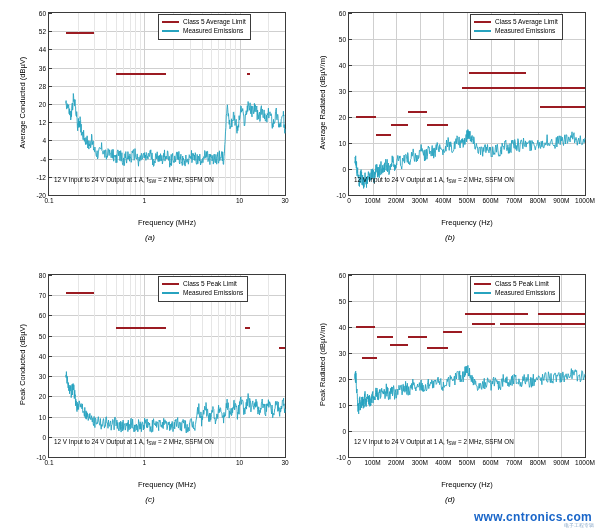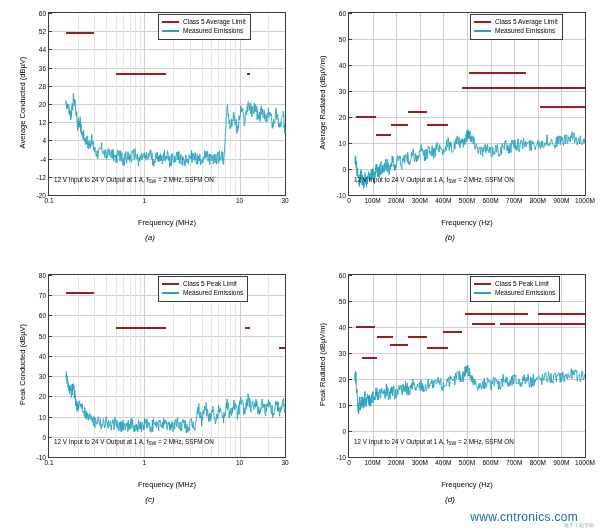--- a/index.html
+++ b/index.html
@@ -16,21 +16,21 @@
   .ylabel{position:absolute;font-size:7.5px;color:#000;transform-origin:50% 50%;white-space:nowrap;}
   .xlabel{position:absolute;font-size:7.5px;color:#000;white-space:nowrap;text-align:center;}
   .caption{position:absolute;font-size:8px;color:#000;font-style:italic;}
   .legend{position:absolute;border:1px solid #3b3b3b;background:#fff;padding:3px 4px 3px 3px;font-size:6.5px;line-height:1.35;z-index:6;}
   .legend .row{display:flex;align-items:center;white-space:nowrap;}
   .legend .sw{display:inline-block;width:17px;height:0;border-top:2px solid #9b1b22;margin-right:4px;}
   .legend .sw.cyan{border-top:2px solid #27a3bf;}
   .annot{position:absolute;font-size:6.3px;color:#000;white-space:nowrap;z-index:6;}
   .limitseg{position:absolute;background:#9b1b22;height:2px;z-index:4;}
   svg.trace{position:absolute;left:0;top:0;overflow:visible;z-index:3;}
-  .wm{position:absolute;right:22px;bottom:4px;font-size:12px;color:#1a66c9;font-weight:normal;letter-spacing:.3px;}
+  .wm{position:absolute;right:8px;bottom:4px;font-size:12px;color:#1a66c9;font-weight:bold;letter-spacing:.3px;}
   .wm2{position:absolute;right:6px;bottom:0px;font-size:5px;color:#8aa8c8;}
   .sub{font-size:5px;vertical-align:-1px;}
 </style>
 </head>
 <body>
 
 <div class="grid-wrap">
 
   <div class="panel" style="left:0;top:0;width:300px;height:250px;">
     <div class="plot" id="plot-a" style="left:48px;top:12px;width:238px;height:184px;">

